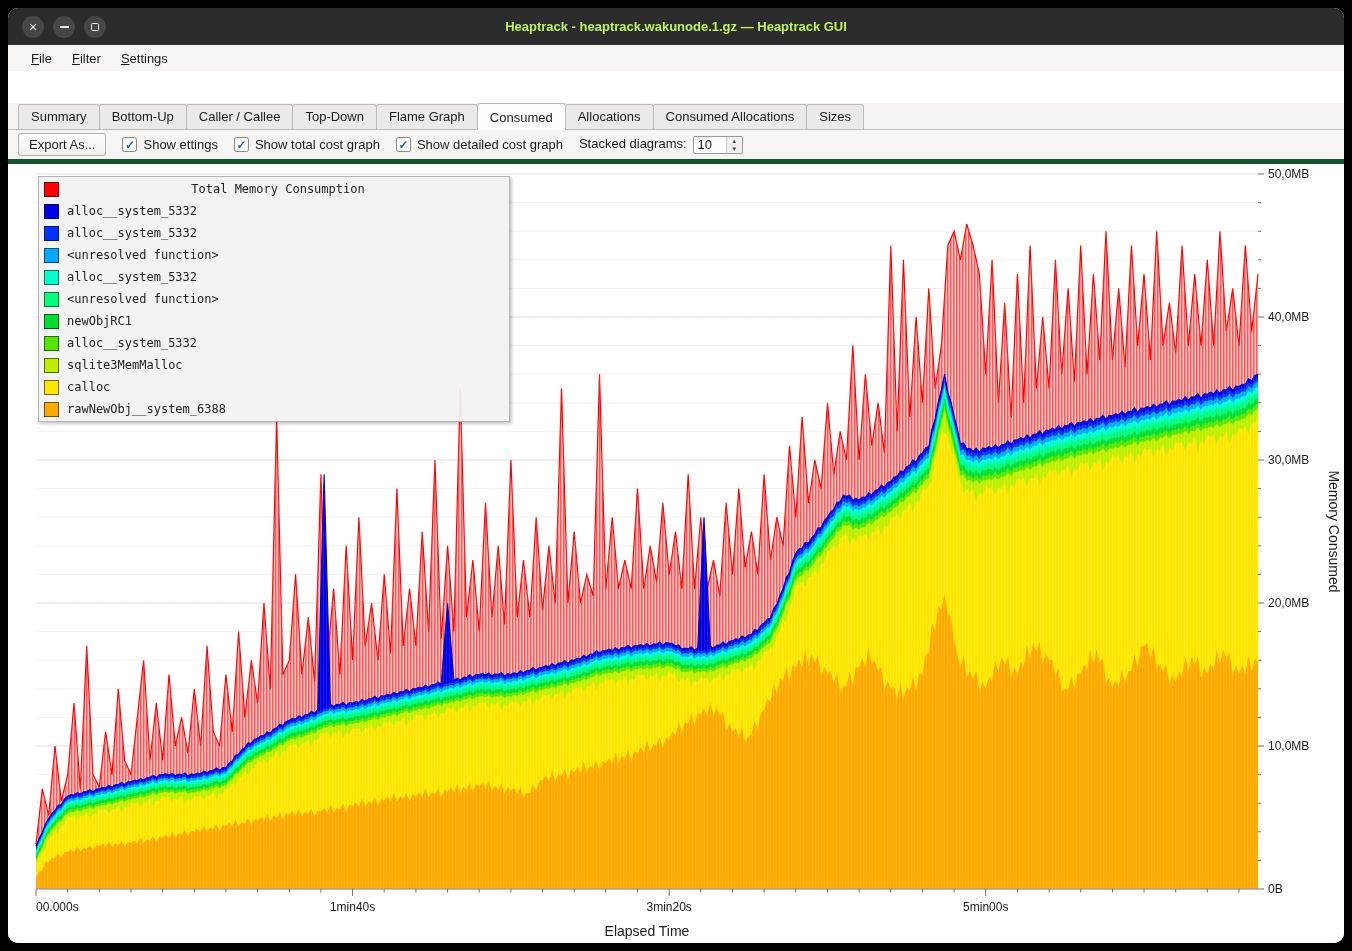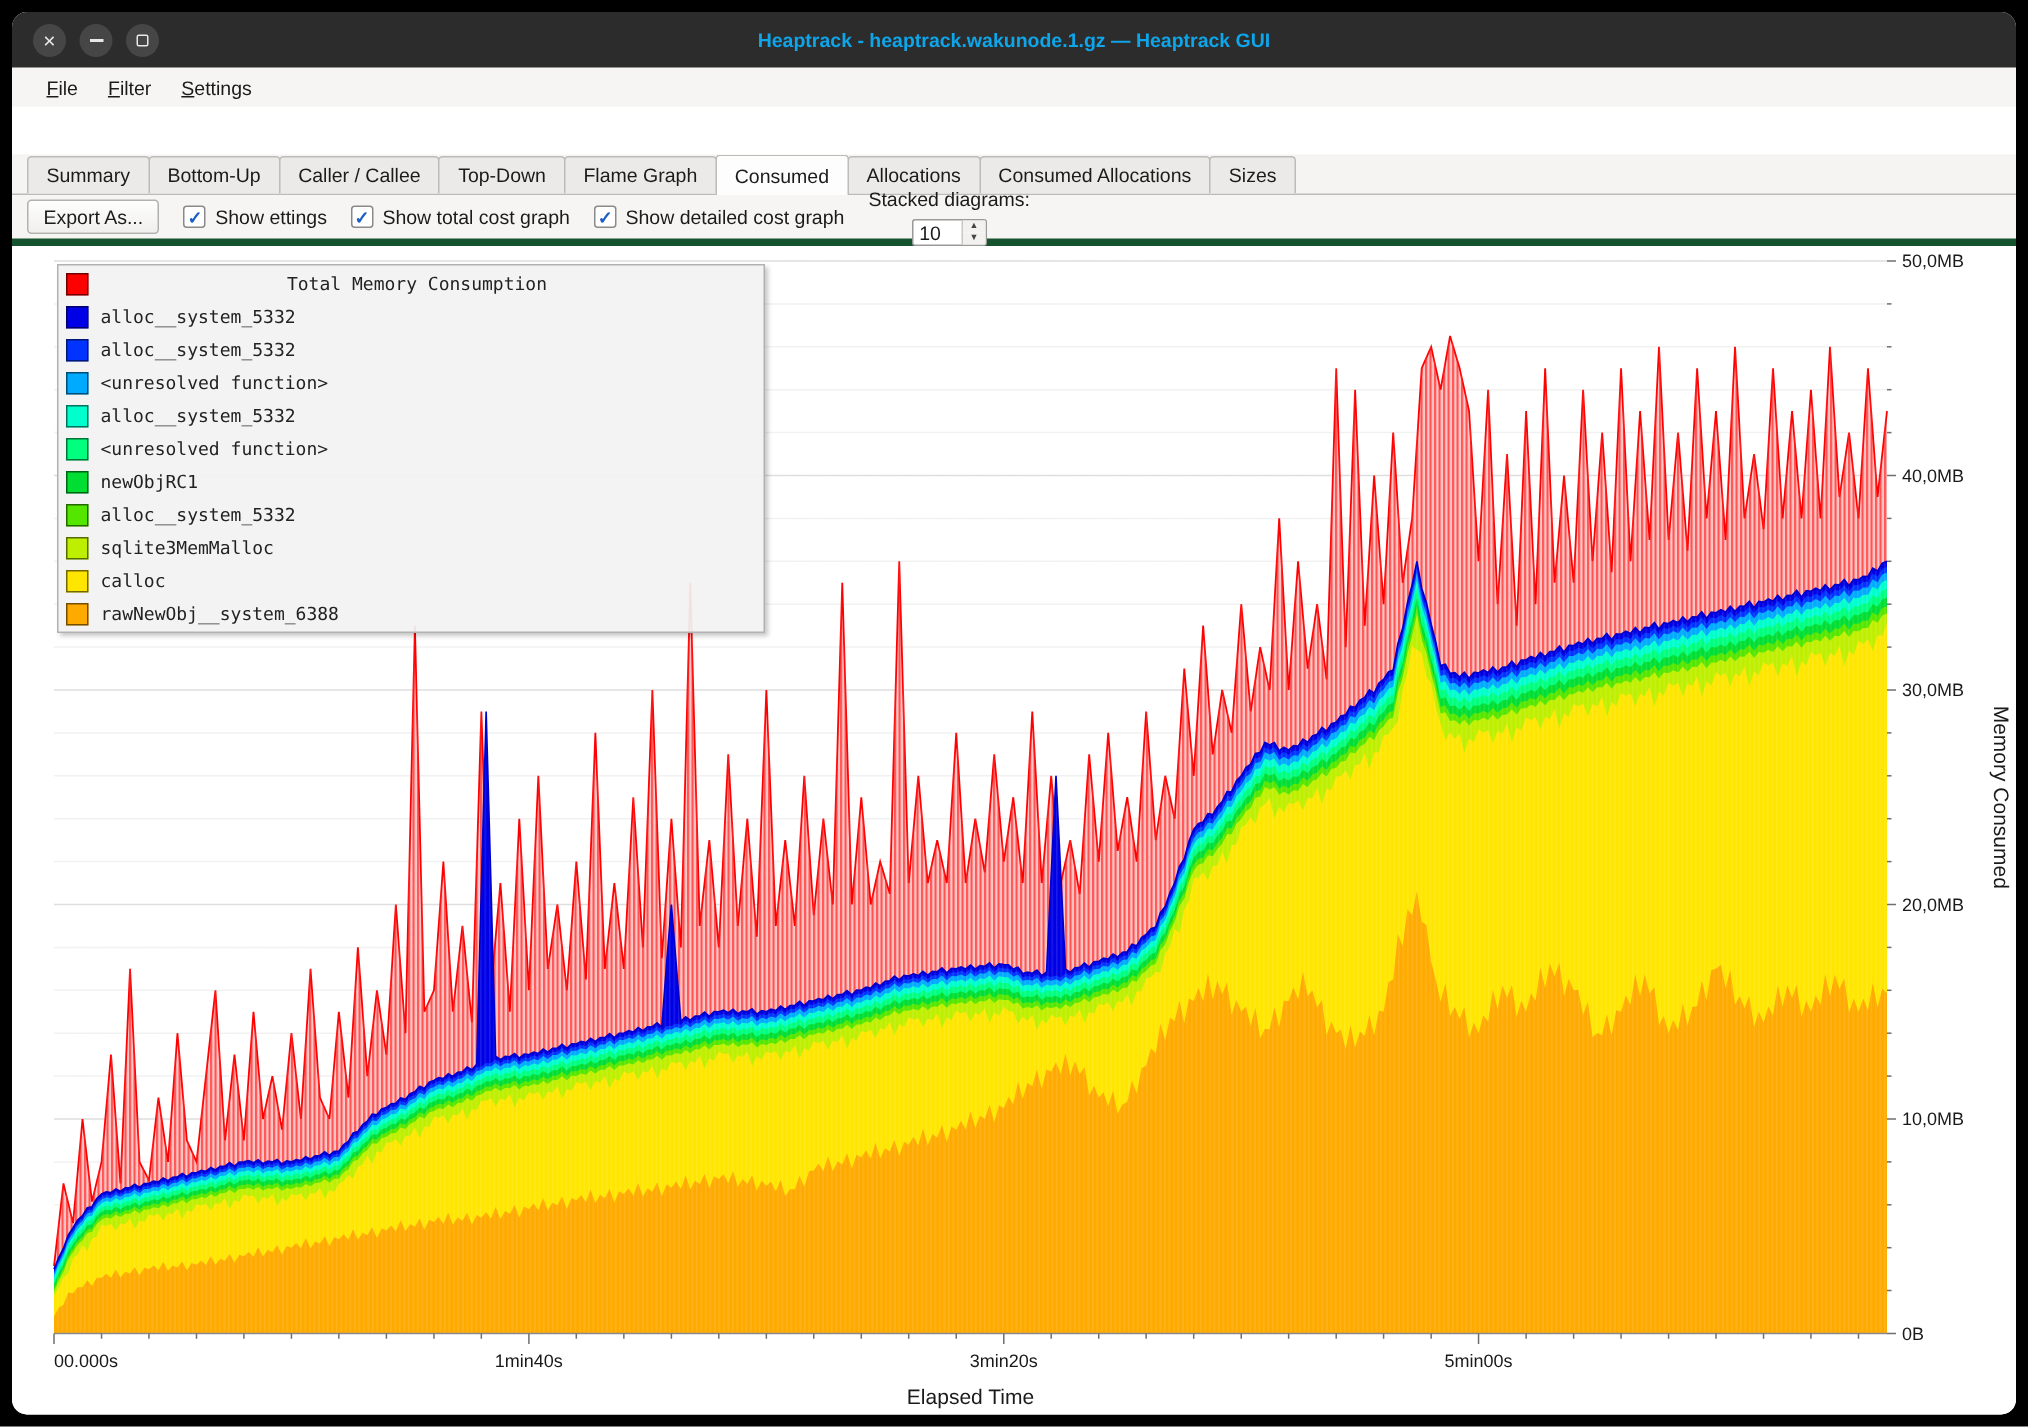--- a/index.html
+++ b/index.html
@@ -7,41 +7,41 @@
        font-family:"Liberation Sans",sans-serif;}
   .window{position:absolute;left:8px;top:8px;width:1336px;height:935px;background:#fff;
           border-radius:10px;overflow:hidden;}
   
   .titlebar{height:37px;background:#2c2c2c;position:relative;display:flex;align-items:center;}
   .winbtns{position:absolute;left:14px;top:0;height:100%;display:flex;align-items:center;gap:9px;}
   .wbtn{width:22px;height:22px;border-radius:50%;background:#464646;border:none;display:flex;
         align-items:center;justify-content:center;padding:0;color:#e8e8e8;font-size:14px;line-height:1;cursor:pointer;}
   .minbar{width:9px;height:2px;background:#e8e8e8;display:block;}
   .maxsq{width:8px;height:8px;border:1.5px solid #e8e8e8;border-radius:1.5px;display:block;box-sizing:border-box;}
-  .title{width:100%;text-align:center;font-size:13px;font-weight:bold;color:#0ea5e9;}
+  .title{width:100%;text-align:center;font-size:13px;font-weight:bold;color:#bef264;}
   
   .menubar{height:26px;background:#f6f5f3;display:flex;align-items:center;gap:2px;padding:0 14px;
            font-size:13px;color:#1b1b1b;box-sizing:border-box;}
   .menu-item{padding:3px 9px;border-radius:3px;cursor:pointer;}
   .mn{text-decoration:underline;}
   
   .tabbar{height:27px;background:#f5f4f2;display:flex;align-items:flex-end;padding:0 0 0 10px;
           border-bottom:1px solid #bdbbb8;box-sizing:border-box;margin-top:32px;}
   .tab{font-size:13px;color:#1b1b1b;padding:4px 12px 5px;border:1px solid #bdbbb8;border-bottom:none;
        background:#eceae8;margin-right:-1px;border-radius:3px 3px 0 0;white-space:nowrap;cursor:pointer;}
   .tab.active{background:#fdfdfd;position:relative;top:1px;z-index:2;padding-top:6px;}
   
   .toolbar{height:34px;background:#f6f5f3;display:flex;align-items:center;gap:16px;padding:0 10px;
            font-size:13px;color:#1b1b1b;box-sizing:border-box;border-bottom:5px solid #14532d;}
   .btn-export{font-size:13px;font-family:inherit;padding:3px 10px;border:1px solid #b3b1ae;border-radius:3px;
               background:linear-gradient(#fefefe,#f0efed);cursor:pointer;color:#1b1b1b;}
   .cbgroup{display:flex;align-items:center;gap:6px;cursor:pointer;}
   .checkbox{width:15px;height:15px;border:1px solid #8a8a8a;border-radius:2.5px;background:#fff;display:flex;
             align-items:center;justify-content:center;color:#1b5fc4;font-size:12px;font-weight:bold;box-sizing:border-box;}
-  .spingroup{display:flex;align-items:center;gap:6px;flex-direction:column;}
+  .spingroup{display:flex;gap:6px;}
   .spin{display:flex;border:1px solid #9a9a9a;border-radius:2px;background:#fff;height:18px;box-sizing:border-box;}
   .spin .val{width:24px;padding:2px 4px;font-size:13px;display:flex;align-items:center;justify-content:flex-start;}
   .spin .arrows{display:flex;flex-direction:column;border-left:1px solid #c8c8c8;width:15px;}
   .spin .arrow-btn{flex:1;border:none;background:#f2f1ef;font-size:6px;line-height:1;color:#444;padding:0;cursor:pointer;}
   
   .chart{position:relative;height:811px;background:#ffffff;}
   #chart-svg{display:block;}
   .legend{position:absolute;left:30px;top:12px;width:470px;background:rgba(242,242,242,0.93);
           border:1px solid #b2b2b2;box-shadow:2px 2px 3px rgba(0,0,0,0.22);
           font-family:"DejaVu Sans Mono",monospace;font-size:12px;color:#222;padding:1px 0;}

